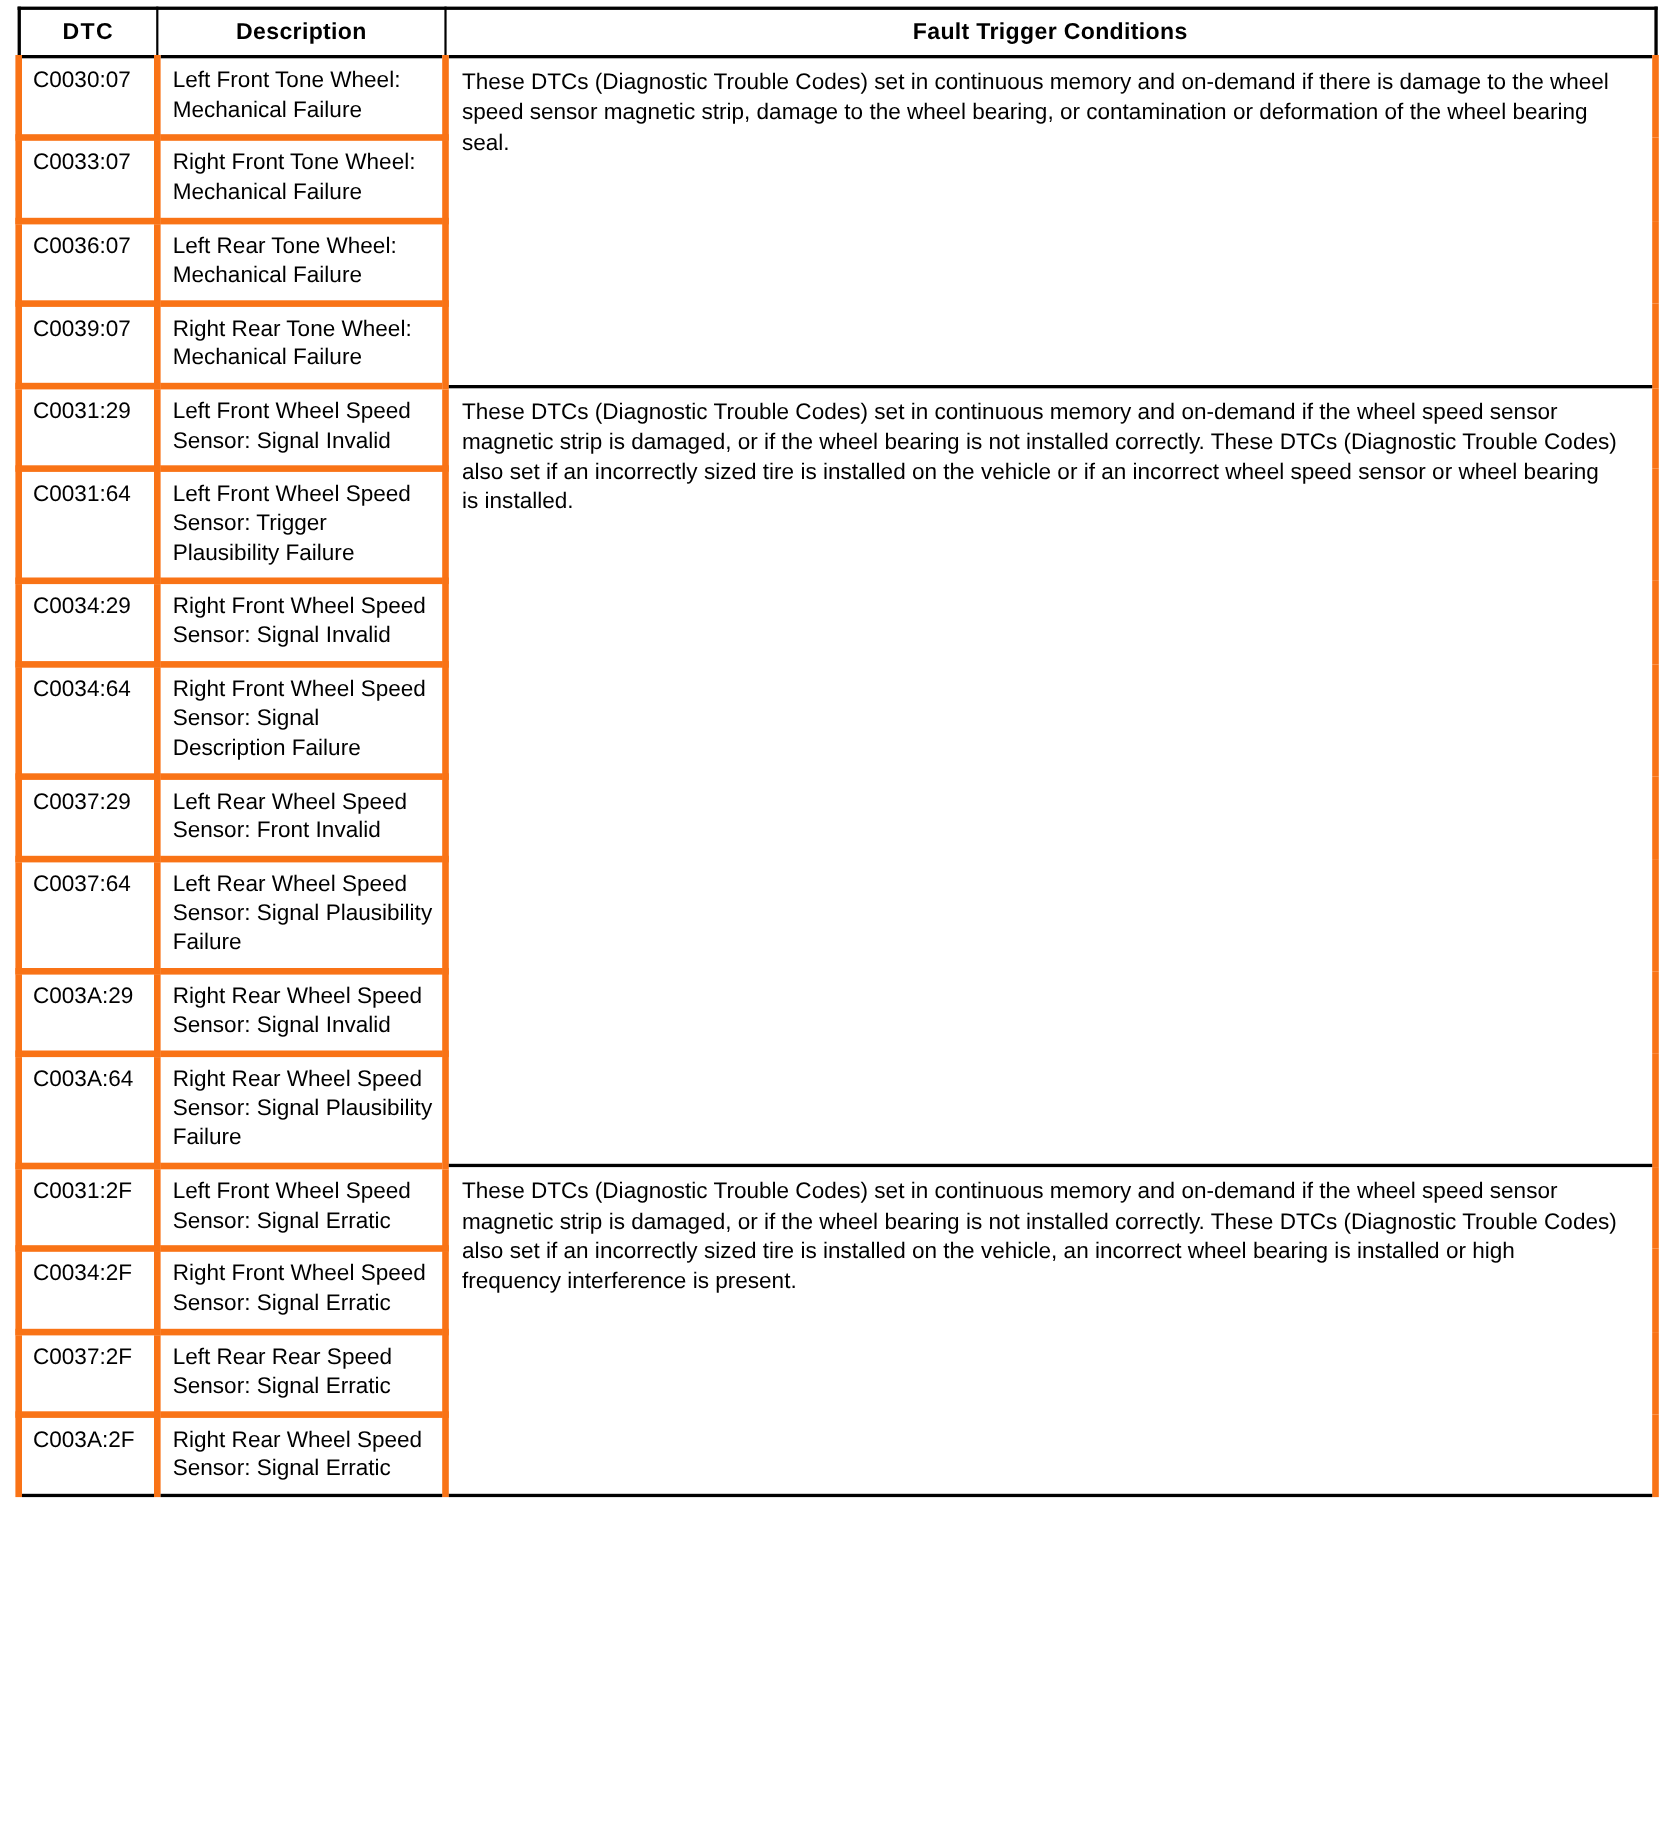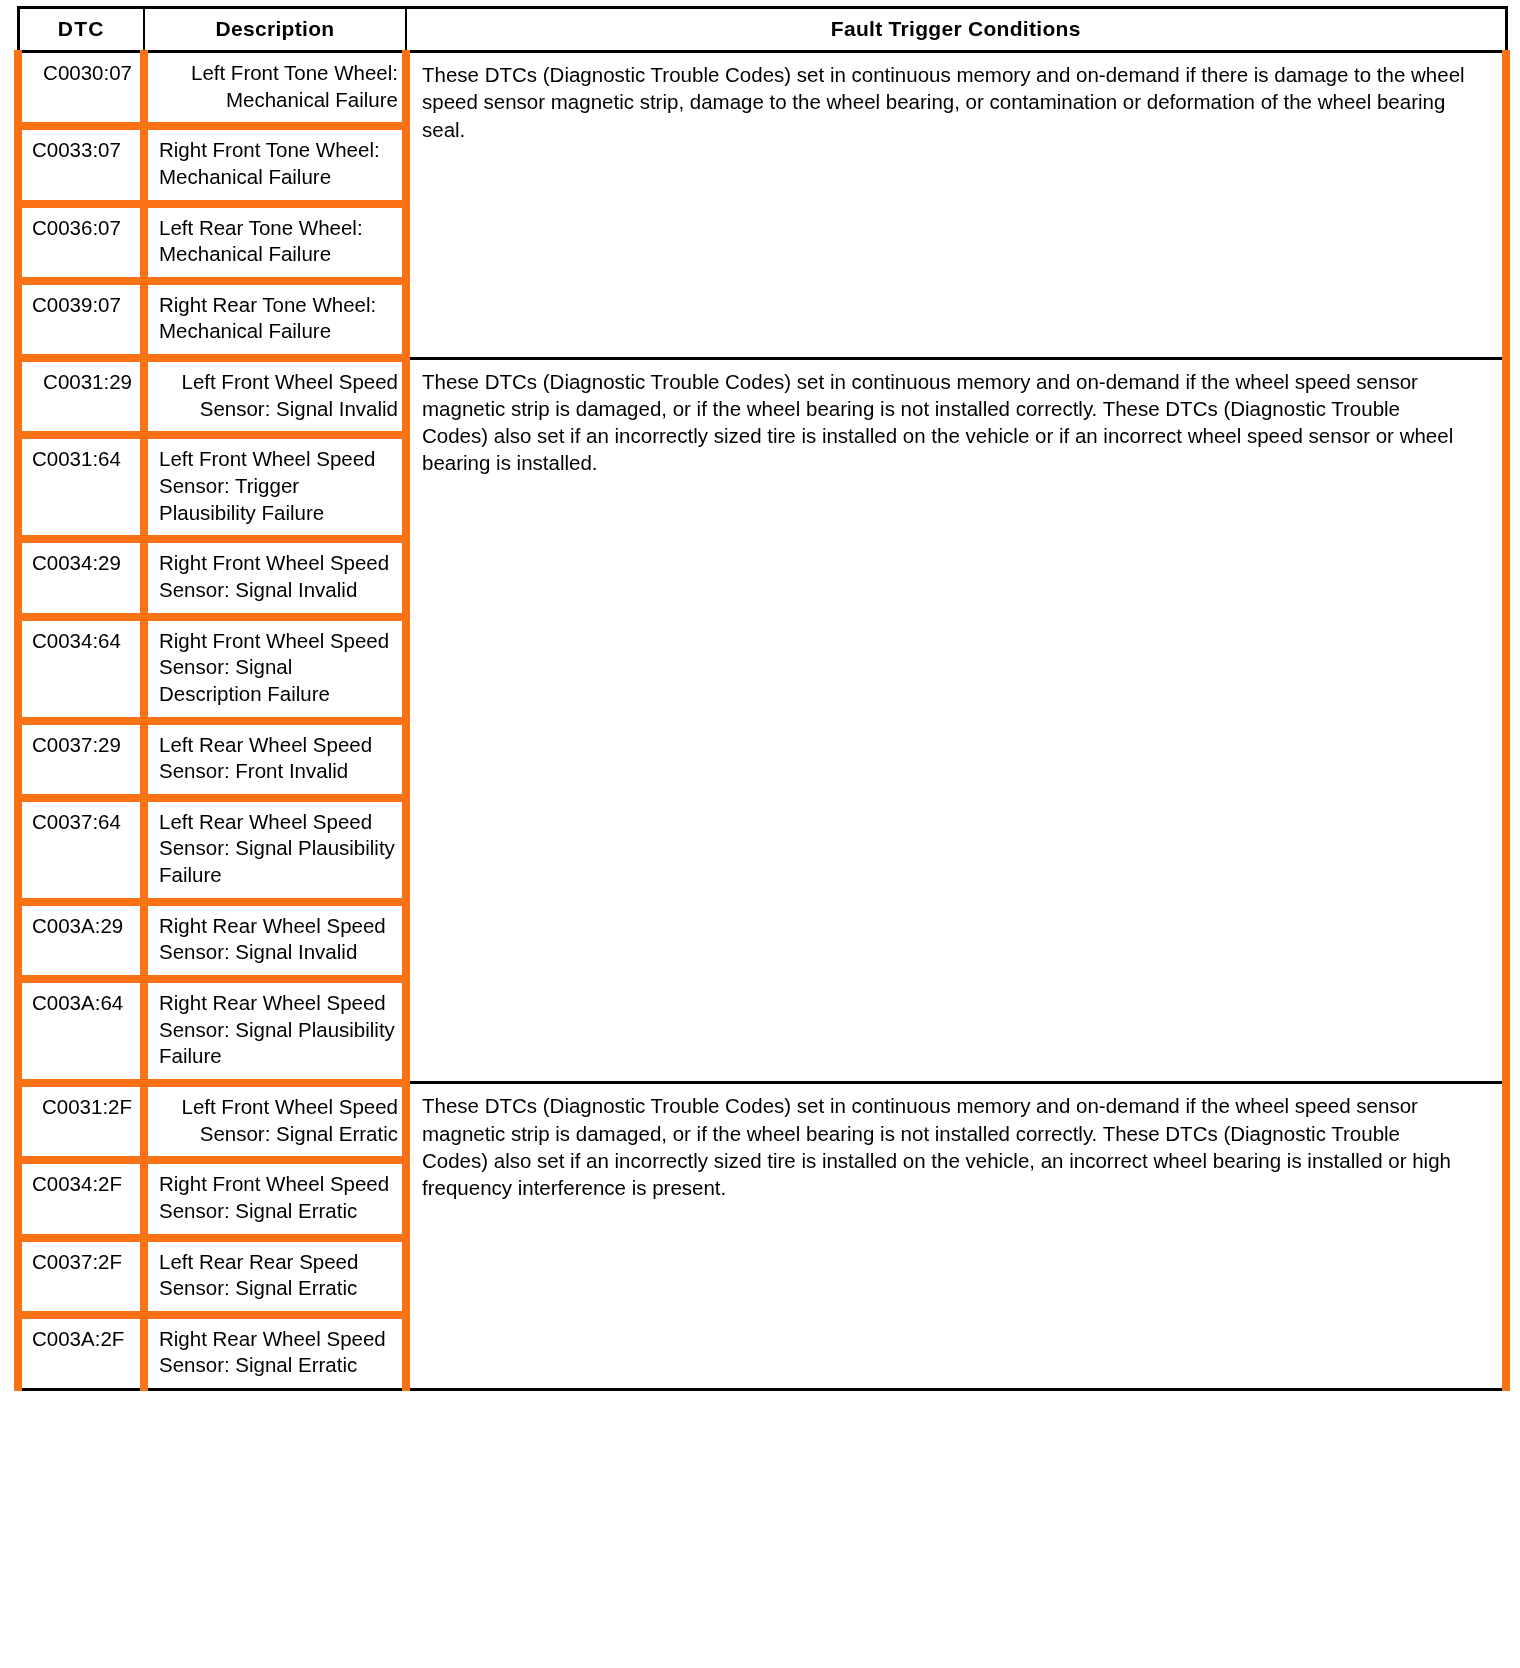--- a/index.html
+++ b/index.html
@@ -35,21 +35,21 @@
     font-size: 21px;
     font-weight: bold;
     text-align: center;
     padding: 8px 4px 9px 4px;
     vertical-align: middle;
     letter-spacing: 0.3px;
   }
   thead th.hdr-dtc { letter-spacing: 1.2px; }
 
   tbody td {
-    border: 8px solid #f97316;
+    border: 6px solid #f97316;
     font-size: 20.5px;
     line-height: 1.30;
     vertical-align: top;
     padding: 7px 8px 9px 9px;
   }
   td.dtc-cell {
     text-align: left;
     padding-left: 10px;
     white-space: nowrap;
   }
@@ -59,21 +59,20 @@
   }
   td.cond-cell {
     padding-left: 12px;
     padding-right: 31px;
     padding-top: 8px;
     line-height: 1.33;
   }
   tr.group-start > td.dtc-cell,
   tr.group-start > td.desc-cell {
     border-top: 3px solid #000;
-    text-align: right;
   }
   td.cond-cell {
     border-top: 3px solid #000;
     border-bottom: 3px solid #000;
   }
   tbody tr:last-child > td {
     border-bottom: 3px solid #000;
   }
 </style>
 </head>

